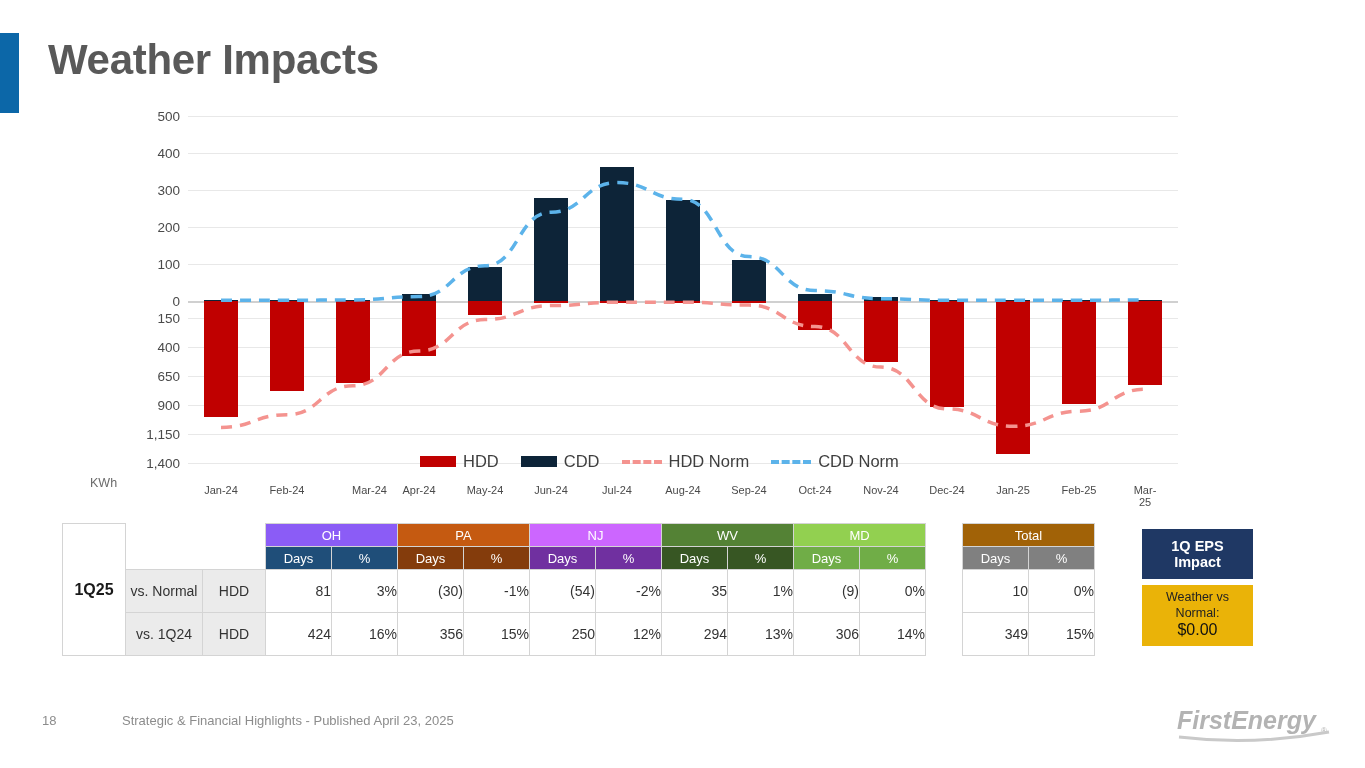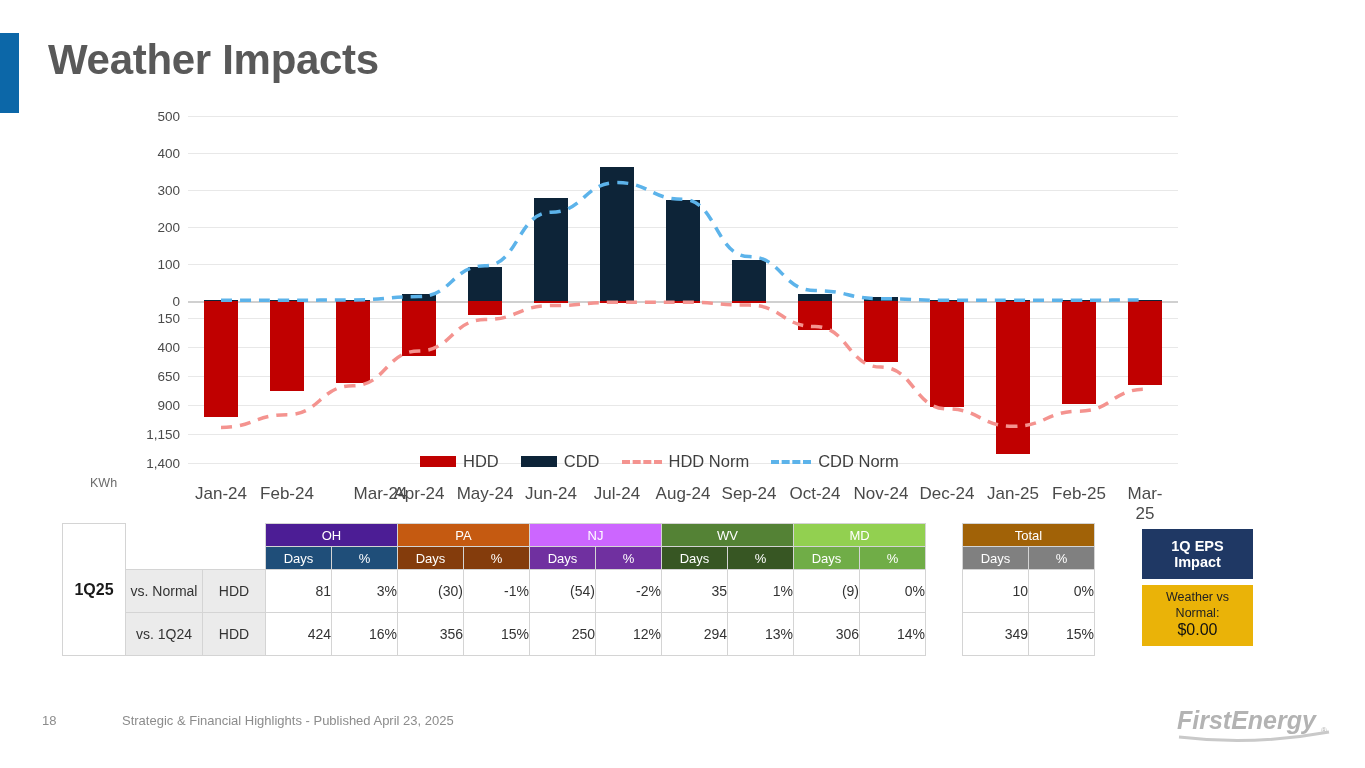--- a/index.html
+++ b/index.html
@@ -24,21 +24,21 @@
   .yaxis{position:absolute;left:0;top:8px;width:90px;height:370px;}
   .kwh{position:absolute;left:0px;top:376px;font-size:12.5px;color:#6b6b6b;}
 
   .bars{position:absolute;left:0;top:0;width:990px;height:370px;}
   .bcol{position:absolute;top:0;height:370px;}
   .bar{position:absolute;left:50%;transform:translateX(-50%);width:34px;}
   .bar.hdd{background:#c00000;}
   .bar.cdd{background:#0d2438;}
 
   .xlabels{position:absolute;left:98px;top:384px;width:990px;height:22px;}
-  .xlab{position:absolute;top:0;text-align:center;font-size:17px;color:#4a4a4a;transform:translateX(-50%);}
+  .xlab{position:absolute;top:0;text-align:center;font-size:11px;color:#4a4a4a;transform:translateX(-50%);}
 
   svg.norms{position:absolute;left:0;top:0;width:990px;height:370px;overflow:visible;}
 
   
   .legend{position:absolute;left:420px;top:452px;display:flex;align-items:center;gap:22px;}
   .lgitem{display:flex;align-items:center;gap:7px;font-size:16.5px;color:#3f3f3f;}
   .swatch{width:36px;height:11px;}
   .sw-hdd{background:#c00000;}
   .sw-cdd{background:#0d2438;}
   .dashsw{width:40px;height:0;border-top:4px dashed #f4938f;}
@@ -173,21 +173,21 @@
         </div>
       <svg class="norms" id="norms" viewBox="0 0 990 370" preserveAspectRatio="none">
           <path d="M33.0,319.4 C66.0,319.4 66.0,306.7 99.0,306.7 C132.0,306.7 132.0,277.7 165.0,277.7 C198.0,277.7 198.0,242.9 231.0,242.9 C264.0,242.9 264.0,211.6 297.0,211.6 C330.0,211.6 330.0,197.6 363.0,197.6 C396.0,197.6 396.0,194.2 429.0,194.2 C462.0,194.2 462.0,194.2 495.0,194.2 C528.0,194.2 528.0,197.1 561.0,197.1 C594.0,197.1 594.0,218.5 627.0,218.5 C660.0,218.5 660.0,259.1 693.0,259.1 C726.0,259.1 726.0,300.9 759.0,300.9 C792.0,300.9 792.0,318.3 825.0,318.3 C858.0,318.3 858.0,303.2 891.0,303.2 C924.0,303.2 924.0,281.2 957.0,281.2" fill="none" stroke="#f4938f" stroke-width="3.5" stroke-dasharray="11 8" stroke-linecap="butt"></path>
           <path d="M33.0,192.3 C66.0,192.3 66.0,192.3 99.0,192.3 C132.0,192.3 132.0,191.9 165.0,191.9 C198.0,191.9 198.0,188.6 231.0,188.6 C264.0,188.6 264.0,157.8 297.0,157.8 C330.0,157.8 330.0,104.2 363.0,104.2 C396.0,104.2 396.0,74.6 429.0,74.6 C462.0,74.6 462.0,91.3 495.0,91.3 C528.0,91.3 528.0,148.6 561.0,148.6 C594.0,148.6 594.0,182.6 627.0,182.6 C660.0,182.6 660.0,190.8 693.0,190.8 C726.0,190.8 726.0,192.3 759.0,192.3 C792.0,192.3 792.0,192.3 825.0,192.3 C858.0,192.3 858.0,192.3 891.0,192.3 C924.0,192.3 924.0,191.9 957.0,191.9" fill="none" stroke="#5cb3ea" stroke-width="3.5" stroke-dasharray="11 8" stroke-linecap="butt"></path>
         </svg>
     </div>
 
     <div class="xlabels" id="xlabels">
         <div class="xlab" style="left: 33px;">Jan-24</div>
         <div class="xlab" style="left: 99px;">Feb-24</div>
-        <div class="xlab" style="left: 180px; padding-left: 25px;">Mar-24</div>
+        <div class="xlab" style="left: 169px; padding-left: 25px;">Mar-24</div>
         <div class="xlab" style="left: 231px;">Apr-24</div>
         <div class="xlab" style="left: 297px;">May-24</div>
         <div class="xlab" style="left: 363px;">Jun-24</div>
         <div class="xlab" style="left: 429px;">Jul-24</div>
         <div class="xlab" style="left: 495px;">Aug-24</div>
         <div class="xlab" style="left: 561px; text-align: right;">Sep-24</div>
         <div class="xlab" style="left: 627px;">Oct-24</div>
         <div class="xlab" style="left: 693px;">Nov-24</div>
         <div class="xlab" style="left: 759px;">Dec-24</div>
         <div class="xlab" style="left: 825px;">Jan-25</div>
@@ -214,21 +214,21 @@
         <span>CDD Norm</span>
       </div>
     </div>
 
   <table class="tbl" id="maintable">
       <tbody>
         <tr>
           <td class="lbl-q" rowspan="4" style="border-right:1px solid #d4d4d4;">1Q25</td>
           <td style="border:none;background:#fff"></td>
           <td style="border:none;background:#fff"></td>
-          <th class="hdr-state" colspan="2" style="background:#4c1d95">OH</th>
+          <th class="hdr-state" colspan="2" style="background:#8b5cf6">OH</th>
           <th class="hdr-state" colspan="2" style="background:#c55a11">PA</th>
           <th class="hdr-state" colspan="2" style="background:#cc66ff">NJ</th>
           <th class="hdr-state" colspan="2" style="background:#548235">WV</th>
           <th class="hdr-state" colspan="2" style="background:#92d050">MD</th>
         </tr>
         <tr>
           <td style="border:none;background:#fff"></td>
           <td style="border:none;background:#fff"></td>
           <th class="hdr-sub" style="background:#1f4e79">Days</th>
           <th class="hdr-sub" style="background:#1f4e79">%</th>

